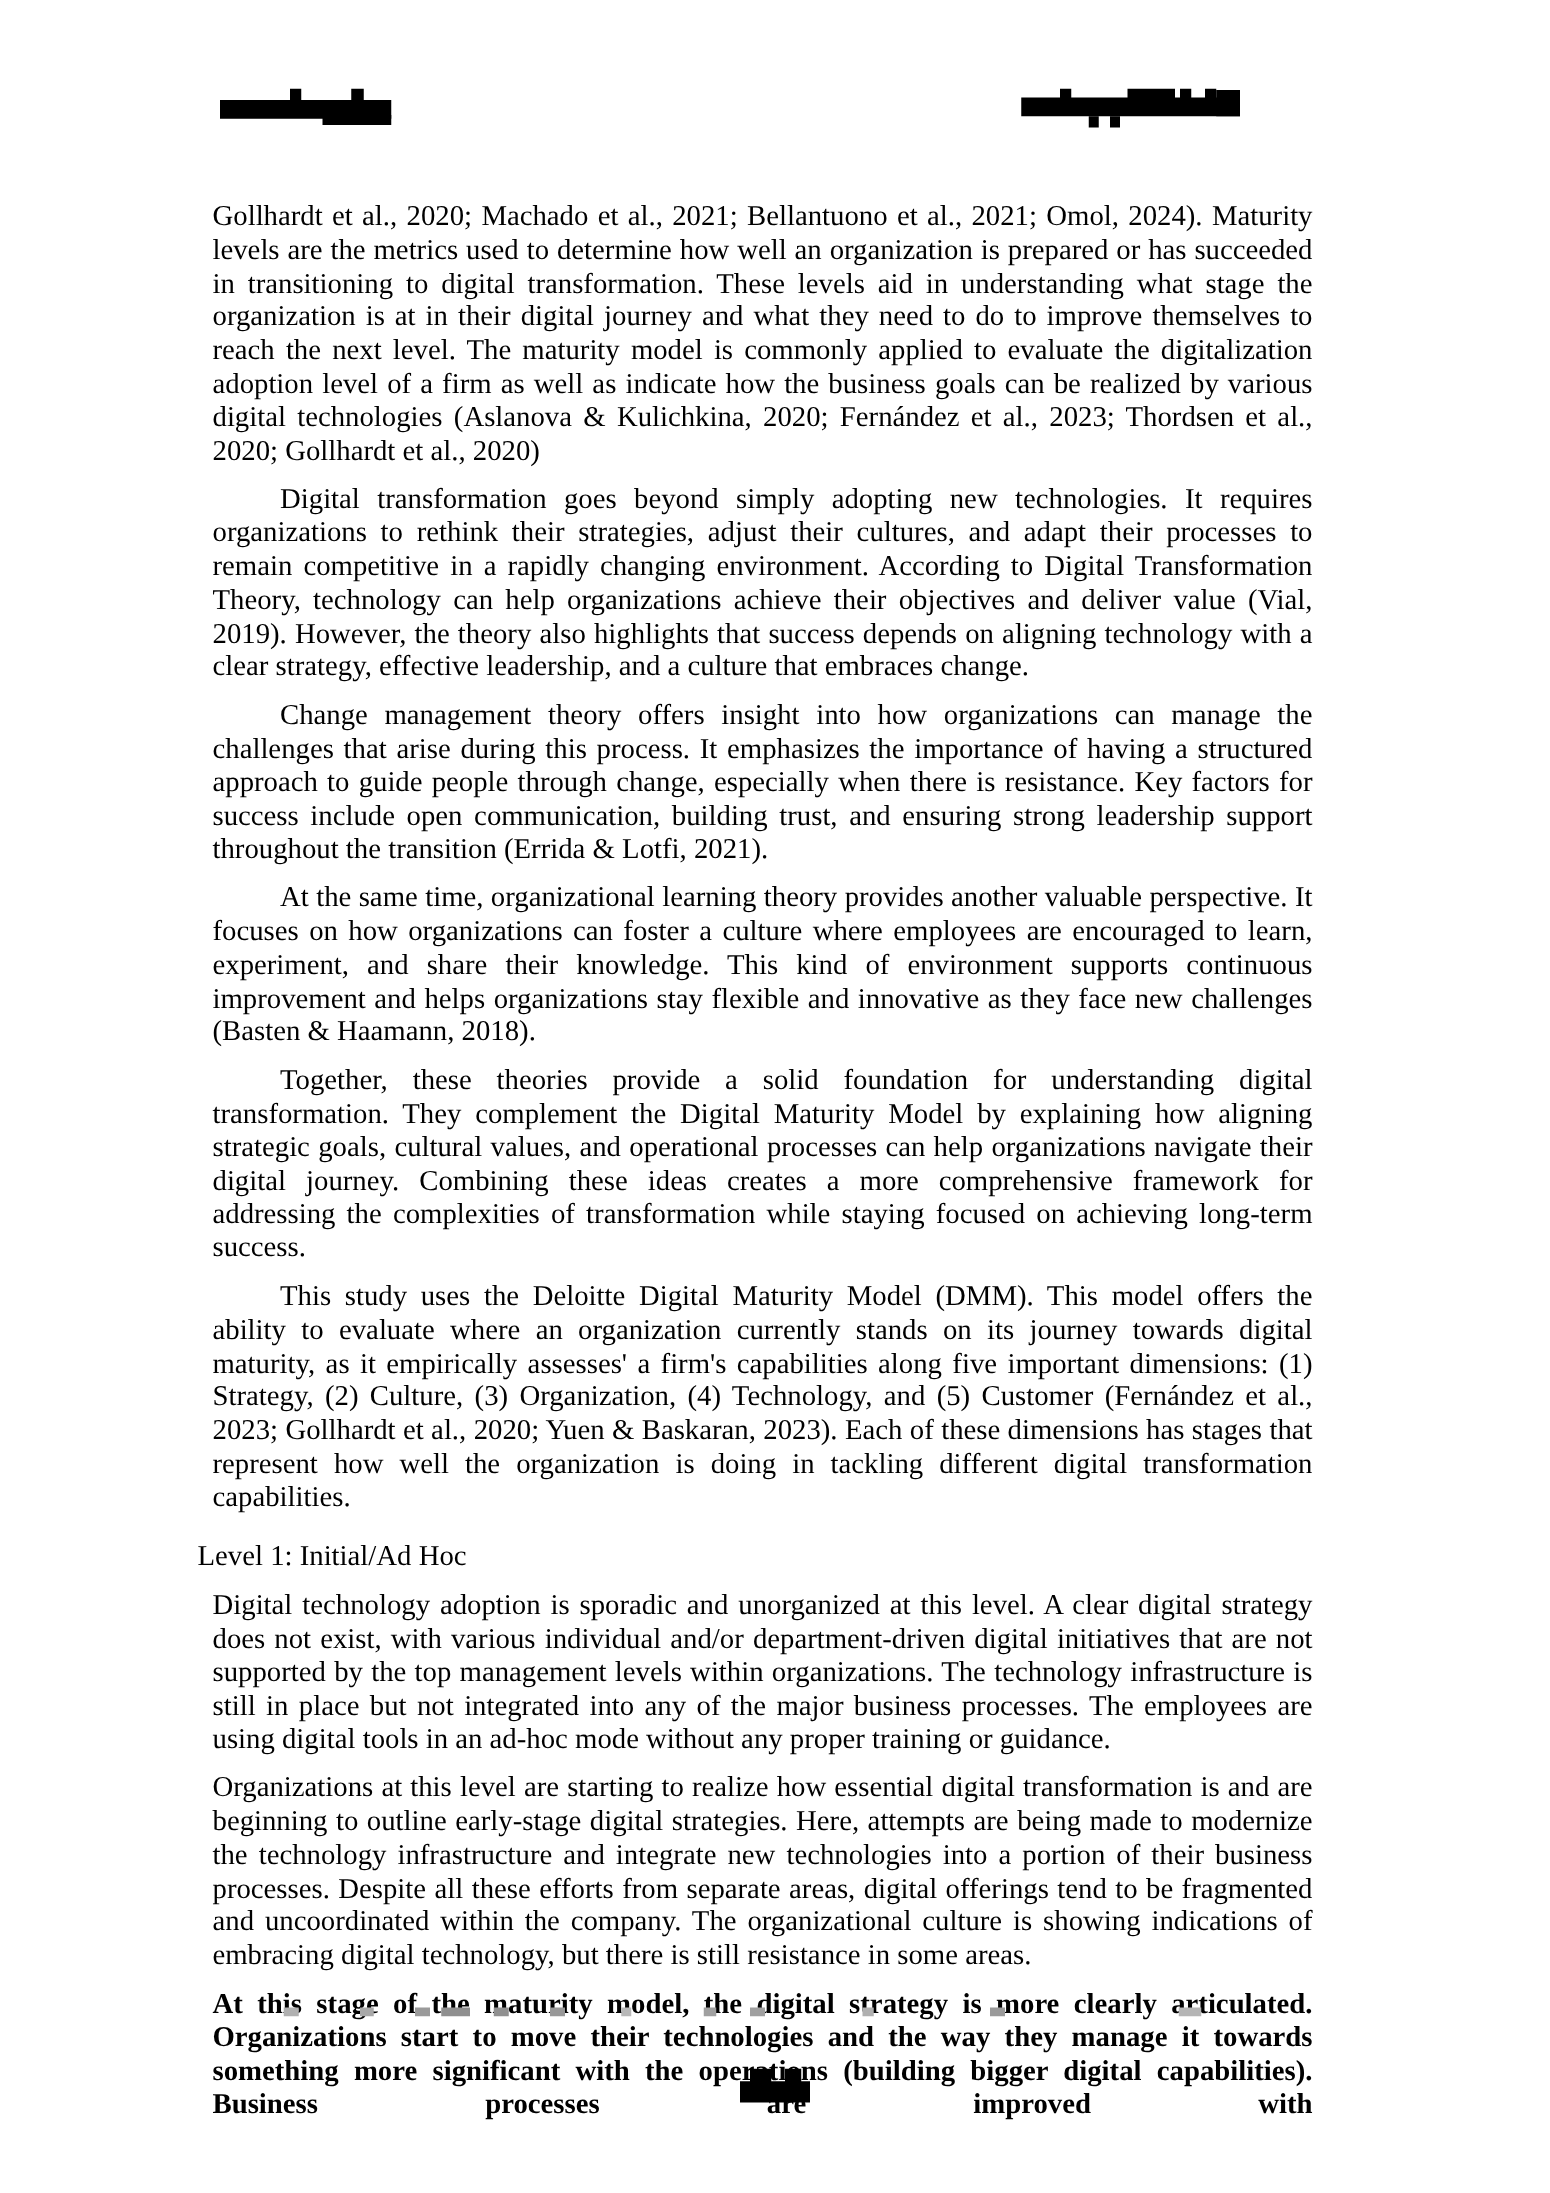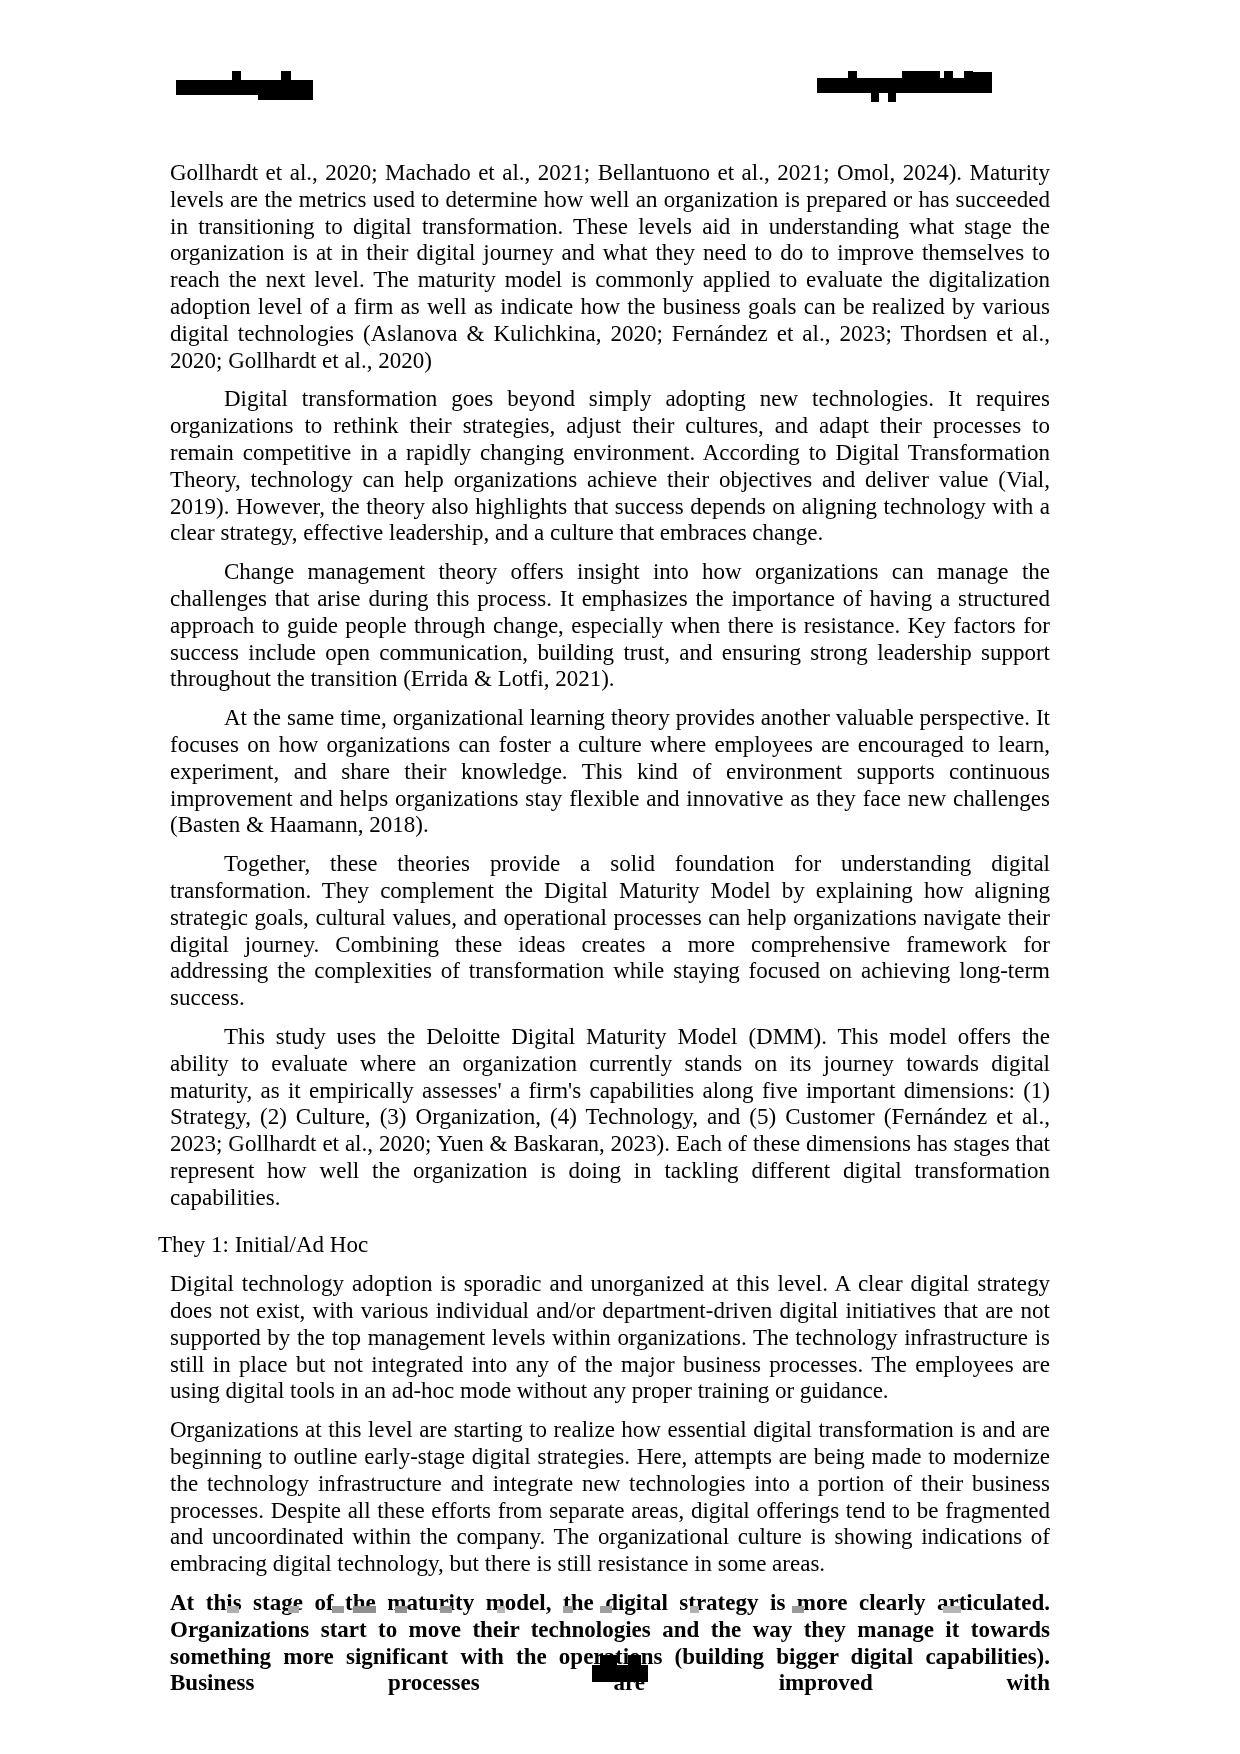--- a/index.html
+++ b/index.html
@@ -64,21 +64,21 @@
   </div>
 
   <main class="textcol">
     <p class="para">Gollhardt et al., 2020; Machado et al., 2021; Bellantuono et al., 2021; Omol, 2024). Maturity levels are the metrics used to determine how well an organization is prepared or has succeeded in transitioning to digital transformation. These levels aid in understanding what stage the organization is at in their digital journey and what they need to do to improve themselves to reach the next level. The maturity model is commonly applied to evaluate the digitalization adoption level of a firm as well as indicate how the business goals can be realized by various digital technologies (Aslanova &amp; Kulichkina, 2020; Fernández et al., 2023; Thordsen et al., 2020; Gollhardt et al., 2020)</p>
     <p class="para indent">Digital transformation goes beyond simply adopting new technologies. It requires organizations to rethink their strategies, adjust their cultures, and adapt their processes to remain competitive in a rapidly changing environment. According to Digital Transformation Theory, technology can help organizations achieve their objectives and deliver value (Vial, 2019). However, the theory also highlights that success depends on aligning technology with a clear strategy, effective leadership, and a culture that embraces change.</p>
     <p class="para indent">Change management theory offers insight into how organizations can manage the challenges that arise during this process. It emphasizes the importance of having a structured approach to guide people through change, especially when there is resistance. Key factors for success include open communication, building trust, and ensuring strong leadership support throughout the transition (Errida &amp; Lotfi, 2021).</p>
     <p class="para indent">At the same time, organizational learning theory provides another valuable perspective. It focuses on how organizations can foster a culture where employees are encouraged to learn, experiment, and share their knowledge. This kind of environment supports continuous improvement and helps organizations stay flexible and innovative as they face new challenges (Basten &amp; Haamann, 2018).</p>
     <p class="para indent">Together, these theories provide a solid foundation for understanding digital transformation. They complement the Digital Maturity Model by explaining how aligning strategic goals, cultural values, and operational processes can help organizations navigate their digital journey. Combining these ideas creates a more comprehensive framework for addressing the complexities of transformation while staying focused on achieving long-term success.</p>
     <p class="para indent">This study uses the Deloitte Digital Maturity Model (DMM). This model offers the ability to evaluate where an organization currently stands on its journey towards digital maturity, as it empirically assesses' a firm's capabilities along five important dimensions: (1) Strategy, (2) Culture, (3) Organization, (4) Technology, and (5) Customer (Fernández et al., 2023; Gollhardt et al., 2020; Yuen &amp; Baskaran, 2023). Each of these dimensions has stages that represent how well the organization is doing in tackling different digital transformation capabilities.</p>
 
-    <h2 class="lvl">They 1: Initial/Ad Hoc</h2>
+    <h2 class="lvl">Level 1: Initial/Ad Hoc</h2>
     <p class="para">Digital technology adoption is sporadic and unorganized at this level. A clear digital strategy does not exist, with various individual and/or department-driven digital initiatives that are not supported by the top management levels within organizations. The technology infrastructure is still in place but not integrated into any of the major business processes. The employees are using digital tools in an ad-hoc mode without any proper training or guidance.</p>
 
     <p class="para">Organizations at this level are starting to realize how essential digital transformation is and are beginning to outline early-stage digital strategies. Here, attempts are being made to modernize the technology infrastructure and integrate new technologies into a portion of their business processes. Despite all these efforts from separate areas, digital offerings tend to be fragmented and uncoordinated within the company. The organizational culture is showing indications of embracing digital technology, but there is still resistance in some areas.</p>
 
     <p class="para cutoff">At this stage of the maturity model, the digital strategy is more clearly articulated. Organizations start to move their technologies and the way they manage it towards something more significant with the operations (building bigger digital capabilities). Business processes are improved with</p>
   </main>
 
   <div>
     <span class="cmark" style="left:227px; width:12px; background:#b0b0b0;"></span>
     <span class="cmark" style="left:288px; width:11px; background:#a8a8a8;"></span>

